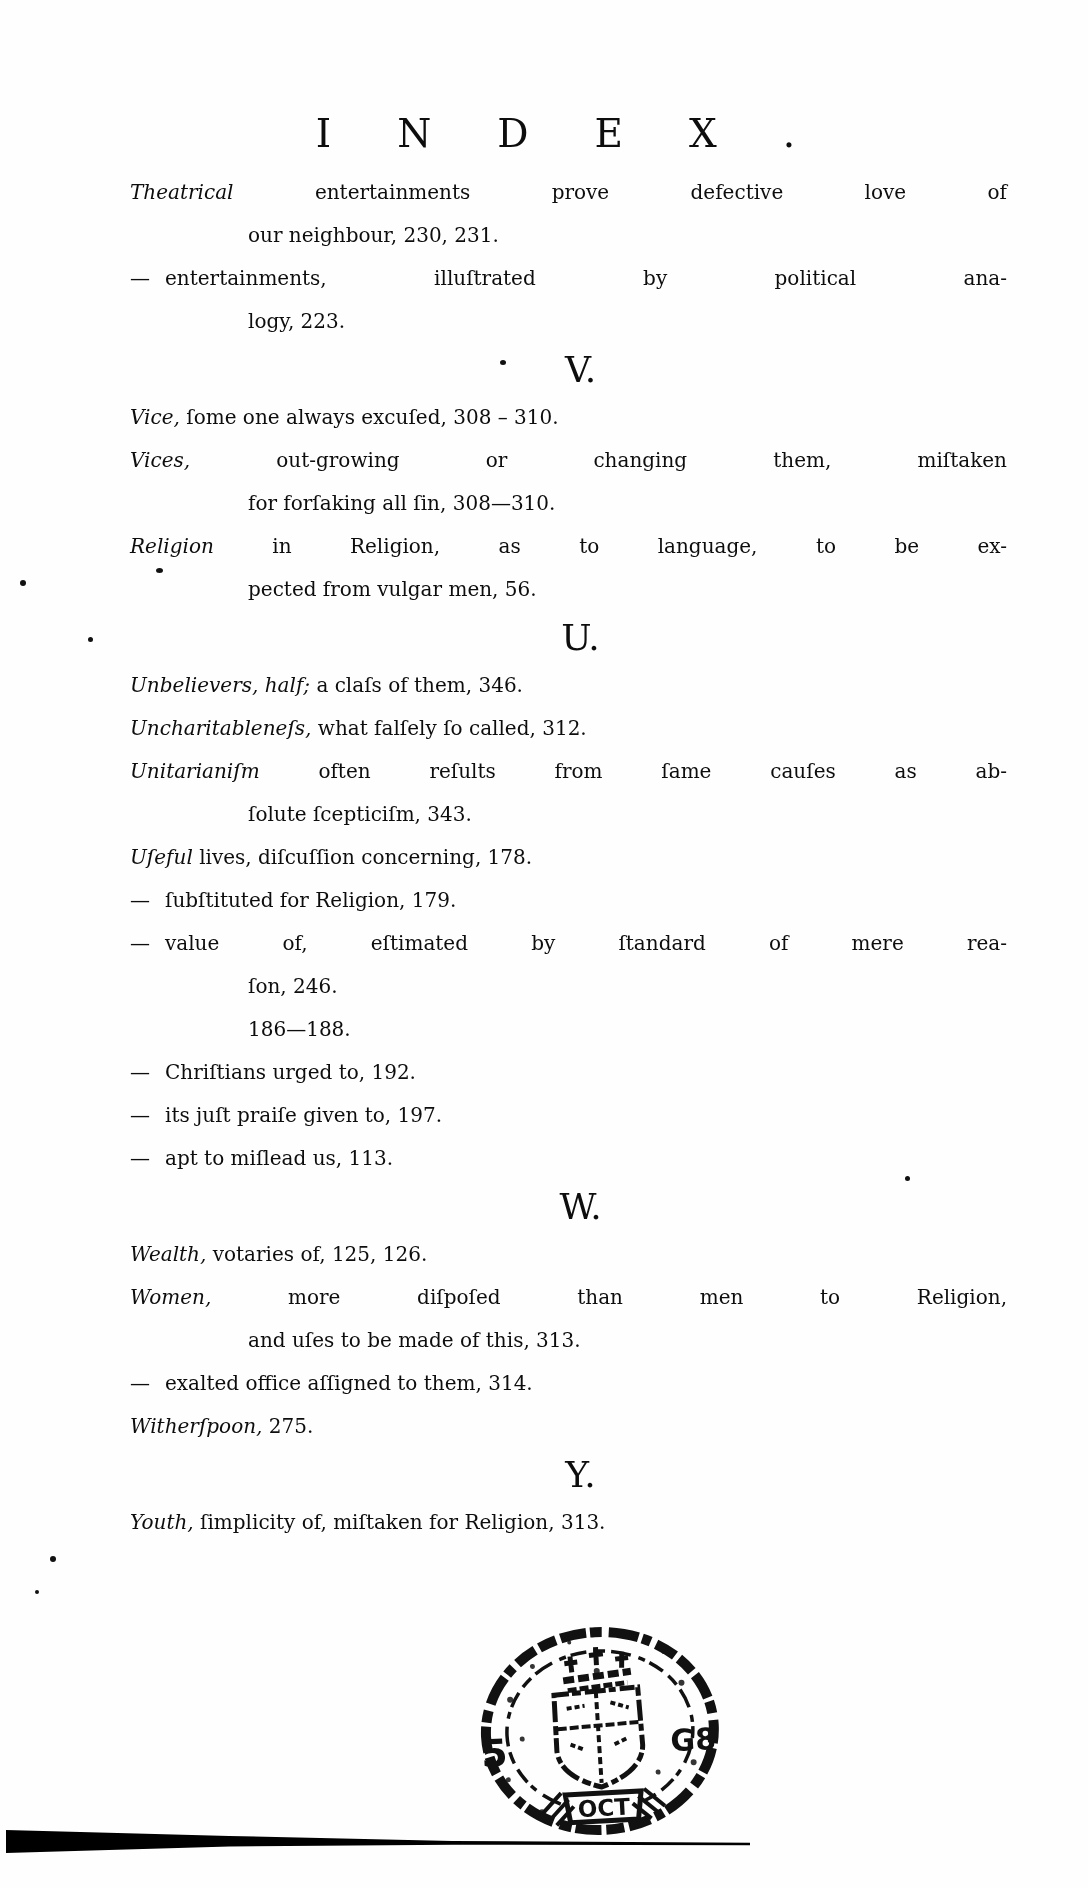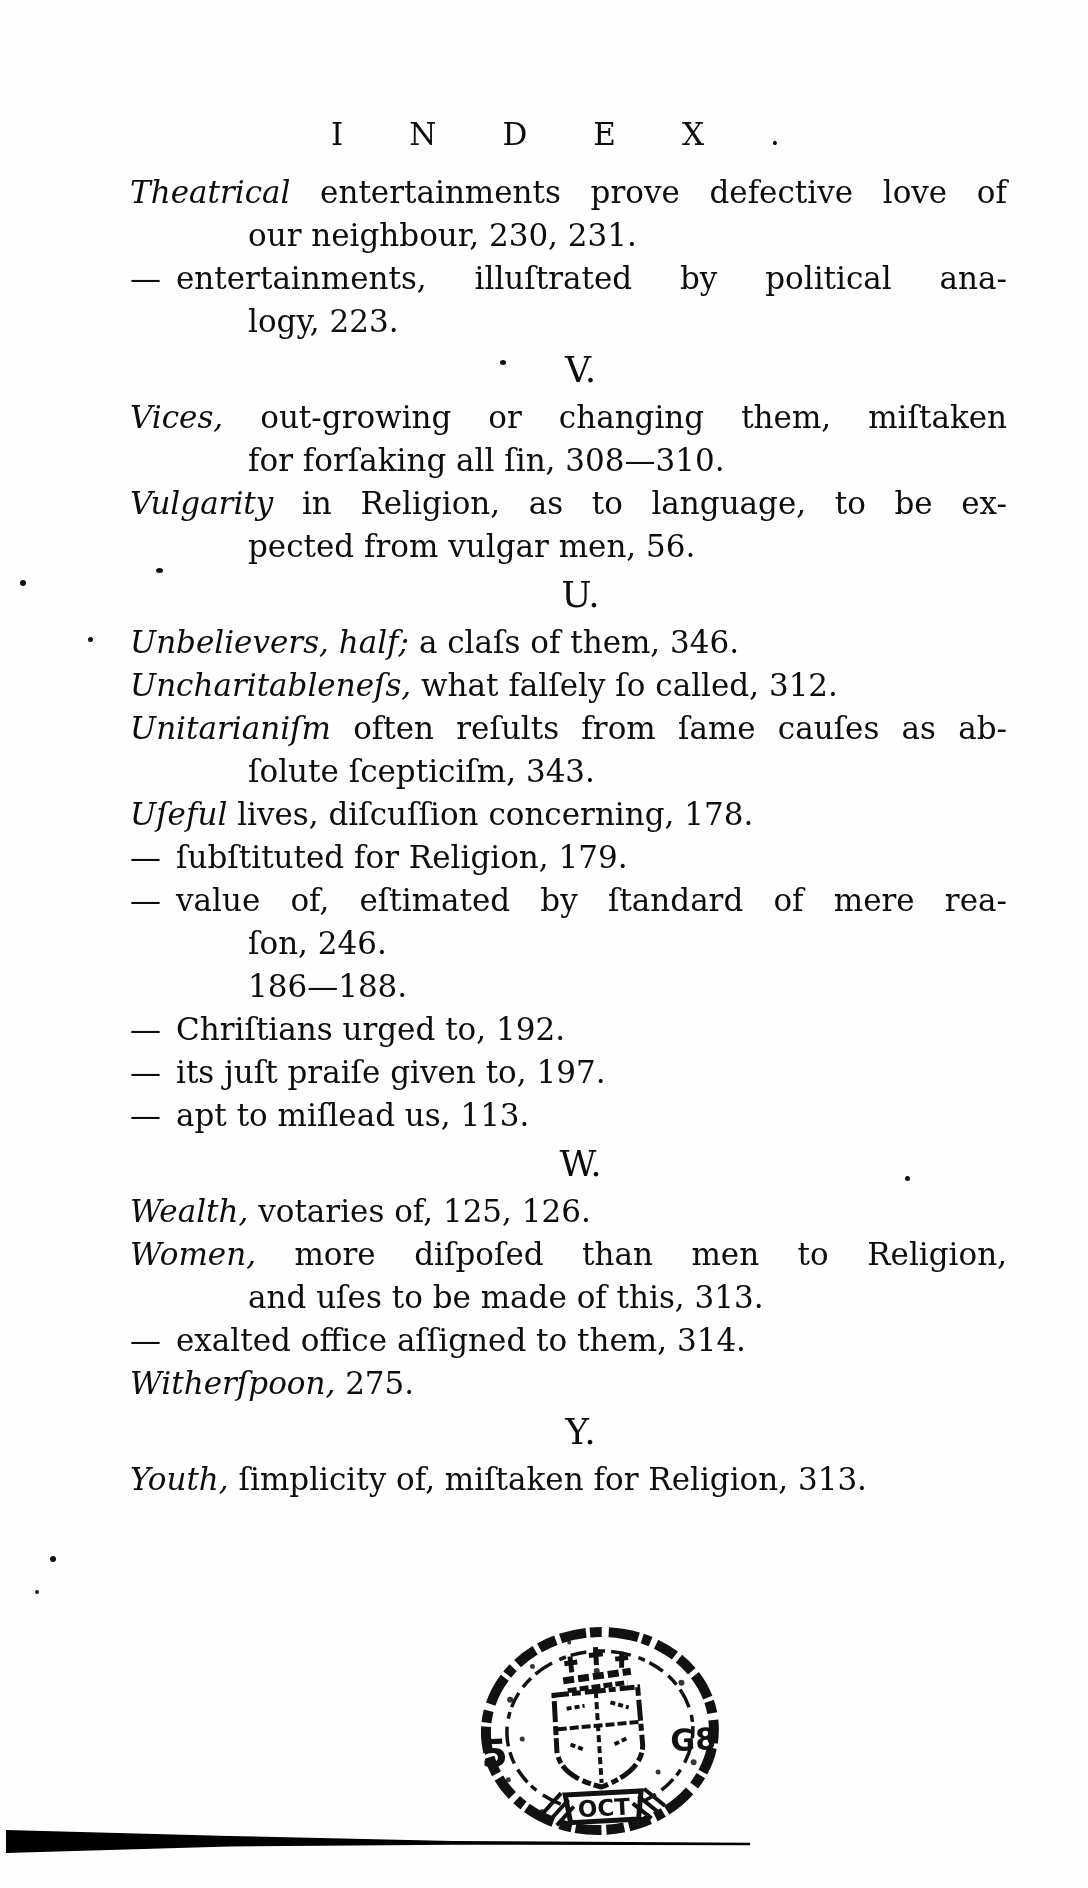--- a/index.html
+++ b/index.html
@@ -3,30 +3,30 @@
 <meta charset="utf-8">
 <style>
   html,body{margin:0;padding:0;background:#ffffff;}
   body{
     width:1088px;height:1888px;position:relative;overflow:hidden;
     font-family:"DejaVu Serif", serif;color:#0d0d0d;
   }
   .page{position:absolute;inset:0;background:#fefefe;}
   .column{position:absolute;left:130px;top:112px;width:877px;}
   .page-title{
-    font-size:31px;height:44px;line-height:44px;text-align:center;
+    font-size:39px;height:44px;line-height:44px;text-align:center;
     letter-spacing:66px;text-indent:40px;margin-bottom:15px;
     white-space:nowrap;
   }
   .heading{
     font-size:36px;height:45px;line-height:45px;text-align:center;
     margin:4px 0;transform:translateX(12px);
   }
   .line{
-    font-size:31px;height:43px;line-height:42px;
+    font-size:20px;height:43px;line-height:42px;
   }
   .line.just{text-align:justify;text-align-last:justify;}
   .line.ind1{padding-left:118px;}
   .em{font-style:italic;}
   .dash{margin-right:17px;letter-spacing:-2px;}
   .stamp{position:absolute;left:478px;top:1624px;width:244px;height:222px;opacity:.93;}
   .stamp text{font-family:"DejaVu Sans", sans-serif;font-weight:bold;fill:#000;}
   .wedge{
     position:absolute;left:6px;top:1830px;width:744px;height:23px;background:#000;
     clip-path:polygon(0 0, 30% 26%, 60% 48%, 100% 55%, 100% 66%, 60% 64%, 30% 72%, 0 100%);
@@ -42,23 +42,24 @@
     <div class="page-title">INDEX.</div>
     <div id="sections-root">
         <section>
           <div class="line just"><span class="em">Theatrical</span><span> entertainments prove defective love of</span></div>
           <div class="line ind1"><span>our neighbour, 230, 231.</span></div>
           <div class="line just"><span class="dash">—</span><span>entertainments, illuſtrated by political ana-</span></div>
           <div class="line ind1"><span>logy, 223.</span></div>
         </section>
         <section>
           <div class="heading">V.</div>
+          <div class="line"><span class="em">Vice,</span><span> ſome one always excuſed, 308 – 310.</span></div>
           <div class="line just"><span class="em">Vices,</span><span> out-growing or changing them, miſtaken</span></div>
           <div class="line ind1"><span>for forſaking all ſin, 308—310.</span></div>
-          <div class="line just"><span class="em">Vulgarity</span><span> in Religion, as to language, to be ex-</span></div>
+          <div class="line just"><span class="em">Religion</span><span> in Religion, as to language, to be ex-</span></div>
           <div class="line ind1"><span>pected from vulgar men, 56.</span></div>
         </section>
         <section>
           <div class="heading">U.</div>
           <div class="line"><span class="em">Unbelievers, half;</span><span> a claſs of them, 346.</span></div>
           <div class="line"><span class="em">Uncharitableneſs,</span><span> what falſely ſo called, 312.</span></div>
           <div class="line just"><span class="em">Unitarianiſm</span><span> often reſults from ſame cauſes as ab-</span></div>
           <div class="line ind1"><span>ſolute ſcepticiſm, 343.</span></div>
           <div class="line"><span class="em">Uſeful</span><span> lives, diſcuſſion concerning, 178.</span></div>
           <div class="line"><span class="dash">—</span><span>ſubſtituted for Religion, 179.</span></div>

